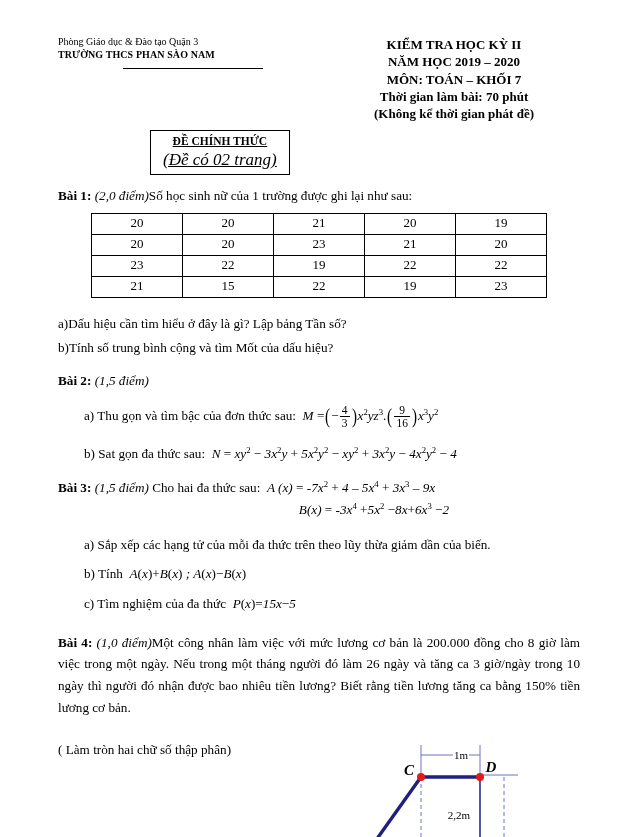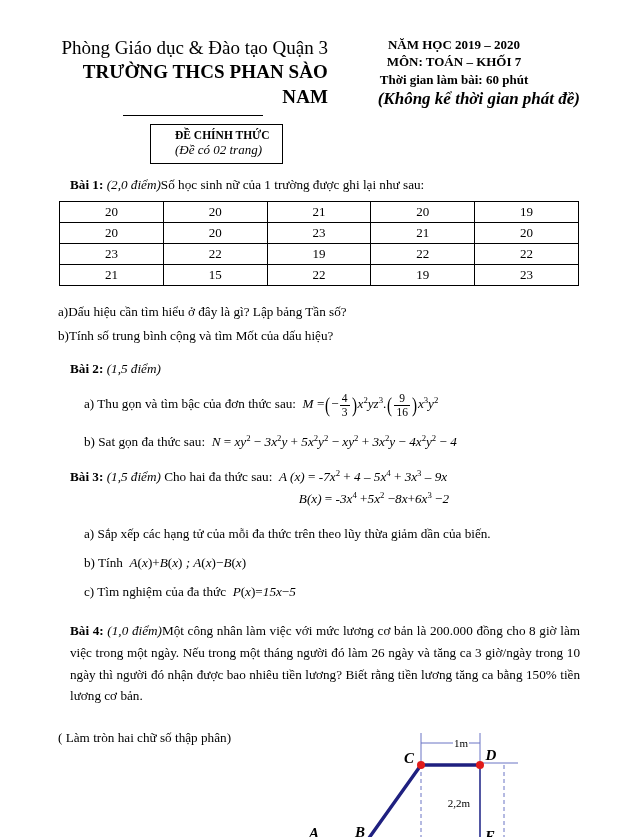--- a/index.html
+++ b/index.html
@@ -22,79 +22,78 @@
   }
 
   
   .header {
     display: flex;
     padding: 36px 58px 0 58px;
     align-items: flex-start;
   }
   .hdr-left {
     width: 270px;
-    text-align: right;
-    font-size: 19px;
+    text-align: left;
+    font-size: 10px;
     line-height: 1.28;
   }
   .hdr-left .l1 { font-weight: normal; }
   .hdr-left .l2 { font-weight: bold; letter-spacing: .1px; }
   .hdr-rule {
     width: 140px;
     height: 0;
     border-top: 1.4px solid #000;
     margin: 6px auto 0 auto;
   }
   .hdr-right {
     flex: 1;
     text-align: center;
     font-size: 13px;
     font-weight: bold;
     line-height: 1.33;
   }
   .hdr-right .sub {
     font-weight: bold;
-    font-style: italic;
-    font-size: 17px;
-    text-align: right;
+    font-size: 13px;
   }
 
   .dethi-wrap {
     display: flex;
     padding: 8px 58px 0 58px;
   }
   .dethi-spacer { width: 92px; }
   .dethi-box {
     border: 1.2px solid #000;
-    padding: 3px 12px 4px 24px;
-    text-align: left;
+    padding: 3px 12px 4px 12px;
+    text-align: center;
     line-height: 1.25;
+    text-decoration: underline;
   }
   .dethi-box .t1 { font-weight: bold; font-size: 11.5px; }
-  .dethi-box .t2 { font-style: italic; font-size: 13px; }
+  .dethi-box .t2 { font-style: italic; font-size: 17px; }
 
   
   .content { padding: 0 58px 0 58px; }
-  .q { font-size: 13.2px; line-height: 1.5; margin-top: 11px; margin-left: 12px; }
+  .q { font-size: 13.2px; line-height: 1.5; margin-top: 11px; }
   .q-just { text-align: justify; }
   .lbl { font-weight: bold; }
   .pts { font-style: italic; }
   .sub-item {
     font-size: 13.2px;
     line-height: 1.5;
     margin-top: 10px;
     padding-left: 26px;
   }
   .plain-line { font-size: 13.2px; line-height: 1.52; margin-top: 4px; }
 
   
   table.data {
     border-collapse: collapse;
     margin: 7px auto 0 auto;
-    width: 520px;
+    width: 456px;
   }
   table.data td {
     border: 1px solid #000;
     text-align: center;
     font-size: 13px;
     padding: 1.5px 0 2.5px 0;
     width: 20%;
   }
 
   
@@ -138,23 +137,24 @@
 
 <div class="page">
 
   <div class="header">
     <div class="hdr-left">
       <div class="l1">Phòng Giáo dục &amp; Đào tạo Quận 3</div>
       <div class="l2">TRƯỜNG THCS PHAN SÀO NAM</div>
       <div class="hdr-rule"></div>
     </div>
     <div class="hdr-right">
+      <div>KIỂM TRA HỌC KỲ II</div>
       <div>NĂM HỌC 2019 – 2020</div>
       <div>MÔN: TOÁN – KHỐI 7</div>
-      <div>Thời gian làm bài: 60 phút</div>
+      <div>Thời gian làm bài: 70 phút</div>
       <div class="sub">(Không kể thời gian phát đề)</div>
     </div>
   </div>
 
   <div class="dethi-wrap">
     <div class="dethi-spacer"></div>
     <div class="dethi-box">
       <div class="t1">ĐỀ CHÍNH THỨC</div>
       <div class="t2">(Đề có 02 trang)</div>
     </div>

